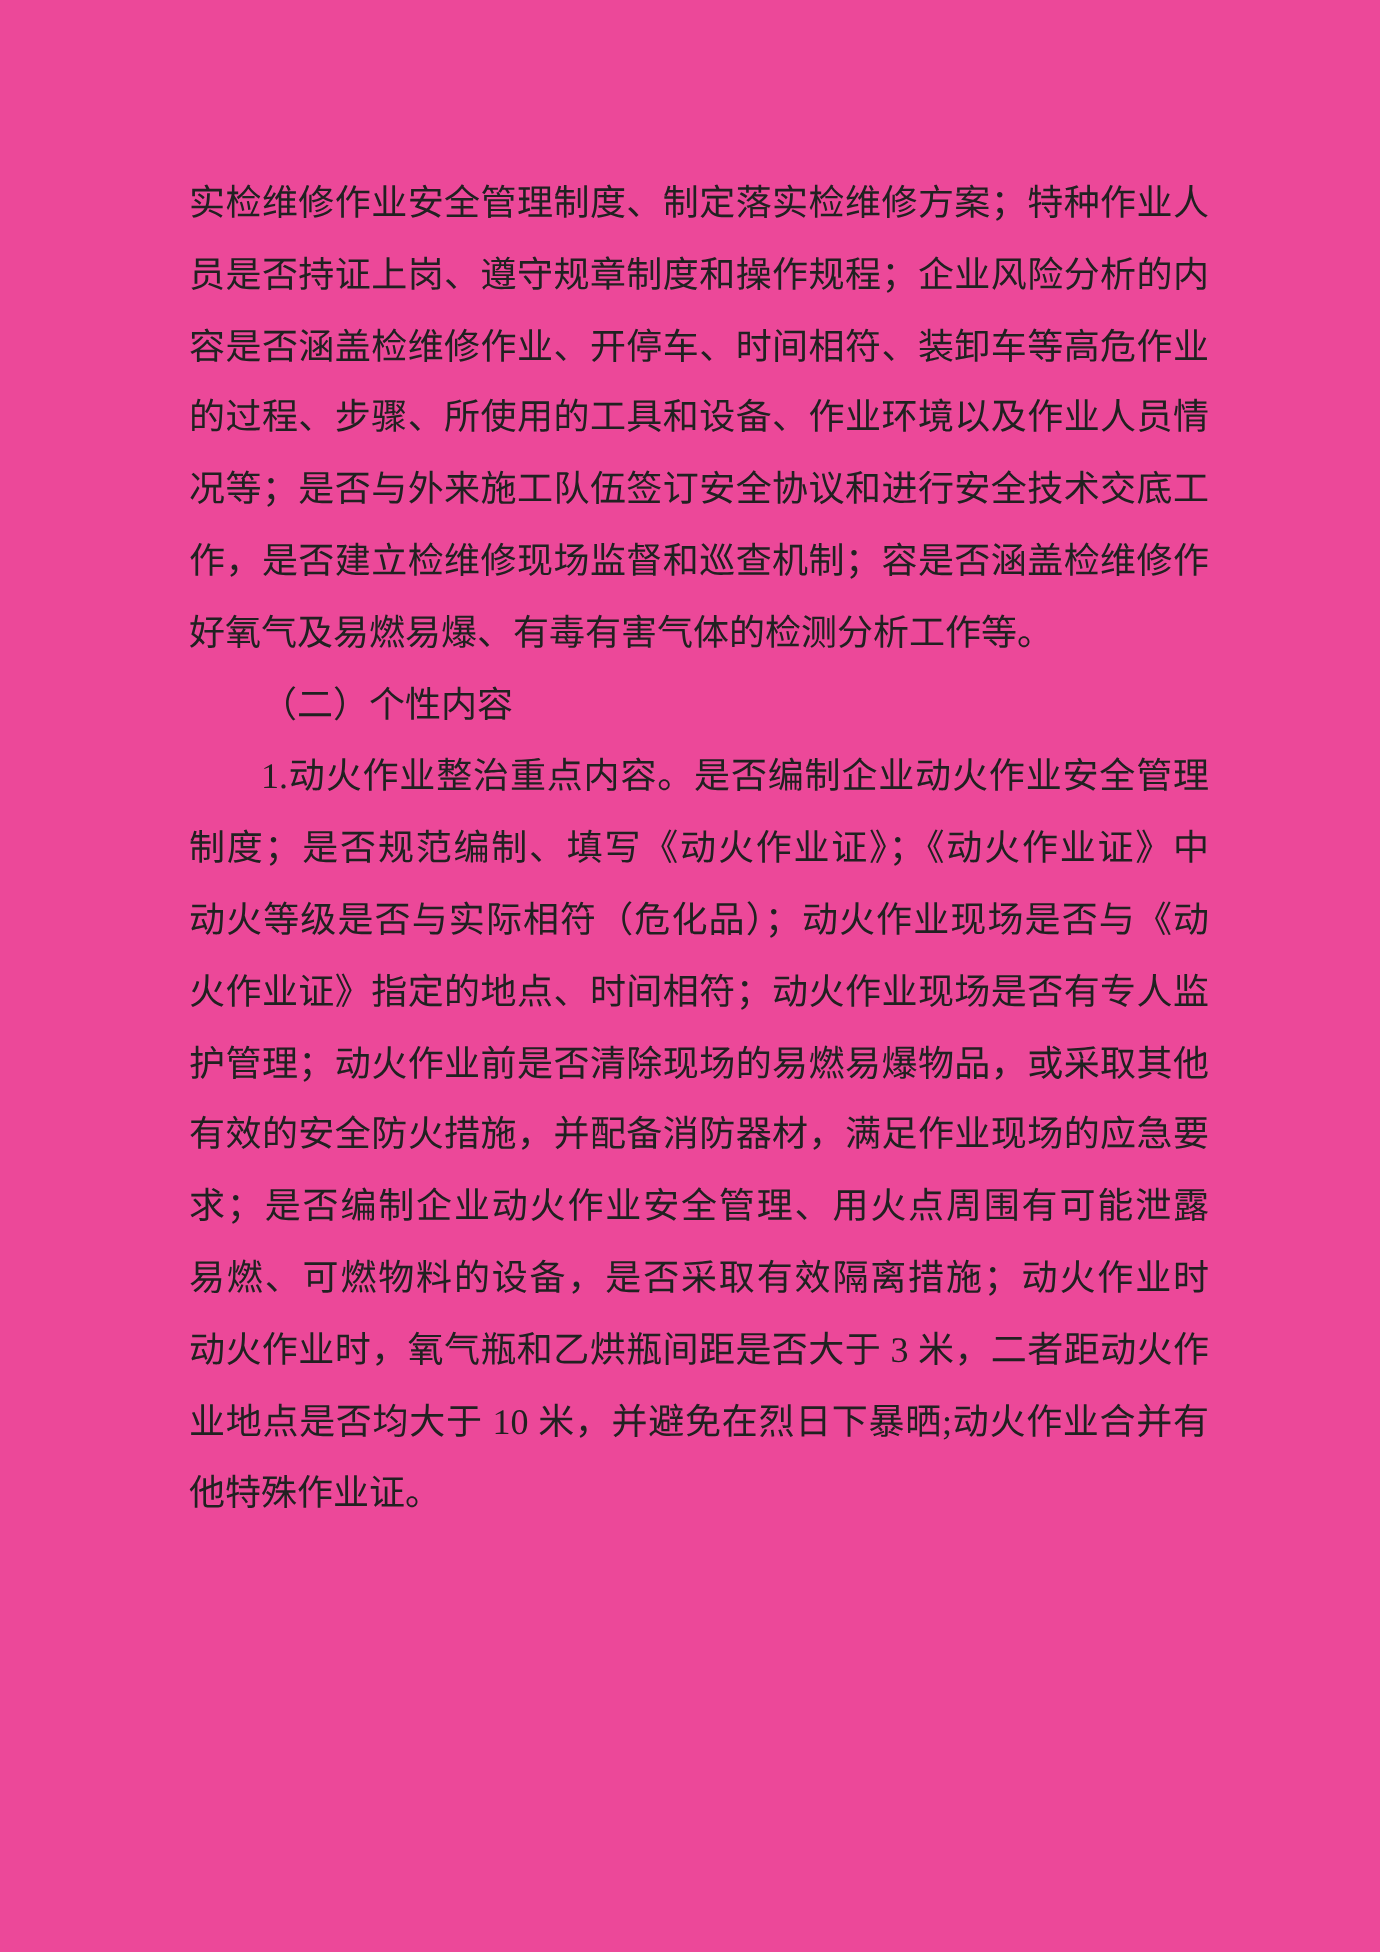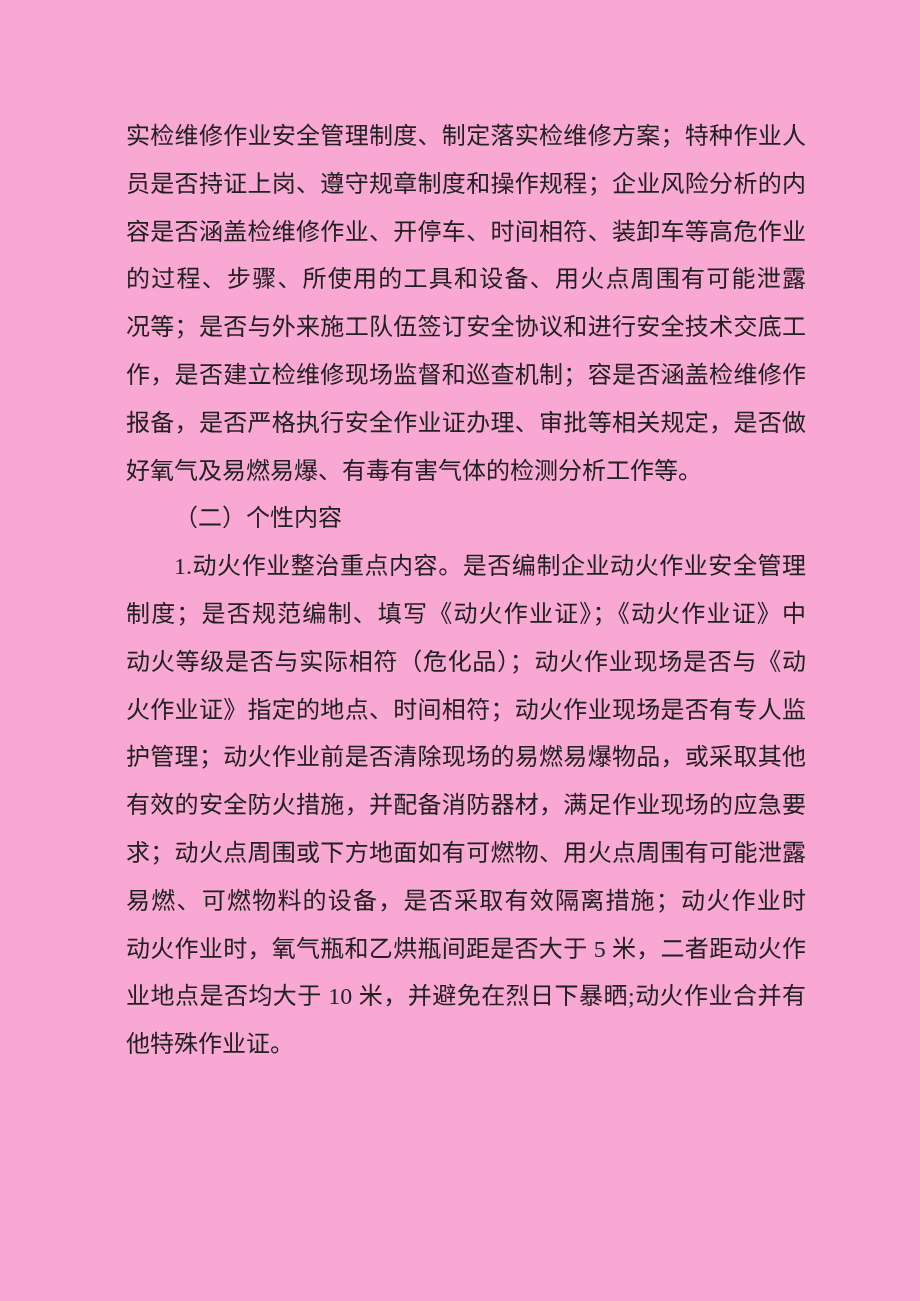--- a/index.html
+++ b/index.html
@@ -4,21 +4,21 @@
 <style>
   html, body {
     margin: 0;
     padding: 0;
     background: #ffffff;
   }
   .page {
     position: relative;
     width: 920px;
     height: 1301px;
-    background: #f9a8d4;
+    background: #ec4899;
     overflow: hidden;
     font-family: "Liberation Serif", "DejaVu Serif", serif;
     color: #212121;
   }
   .text-block {
     position: absolute;
     left: 126px;
     top: 113px;
     width: 680px;
   }
@@ -45,39 +45,38 @@
 </head>
 <body>
 
 <div class="page">
   <div class="text-block">
 
     <div class="para">
       <div class="ln">实检维修作业安全管理制度、制定落实检维修方案；特种作业人</div>
       <div class="ln">员是否持证上岗、遵守规章制度和操作规程；企业风险分析的内</div>
       <div class="ln">容是否涵盖检维修作业、开停车、时间相符、装卸车等高危作业</div>
-      <div class="ln">的过程、步骤、所使用的工具和设备、用火点周围有可能泄露</div>
+      <div class="ln">的过程、步骤、所使用的工具和设备、作业环境以及作业人员情</div>
       <div class="ln">况等；是否与外来施工队伍签订安全协议和进行安全技术交底工</div>
       <div class="ln">作，是否建立检维修现场监督和巡查机制；容是否涵盖检维修作业</div>
-      <div class="ln">报备，是否严格执行安全作业证办理、审批等相关规定，是否做</div>
       <div class="ln end">好氧气及易燃易爆、有毒有害气体的检测分析工作等。</div>
     </div>
 
     <div class="para">
       <div class="ln indent end">（二）个性内容</div>
     </div>
 
     <div class="para">
       <div class="ln indent">1.动火作业整治重点内容。是否编制企业动火作业安全管理</div>
       <div class="ln">制度；是否规范编制、填写《动火作业证》；《动火作业证》中</div>
       <div class="ln">动火等级是否与实际相符（危化品）；动火作业现场是否与《动</div>
       <div class="ln">火作业证》指定的地点、时间相符；动火作业现场是否有专人监</div>
       <div class="ln">护管理；动火作业前是否清除现场的易燃易爆物品，或采取其他</div>
       <div class="ln">有效的安全防火措施，并配备消防器材，满足作业现场的应急要</div>
-      <div class="ln">求；动火点周围或下方地面如有可燃物、用火点周围有可能泄露</div>
+      <div class="ln">求；是否编制企业动火作业安全管理、用火点周围有可能泄露</div>
       <div class="ln">易燃、可燃物料的设备，是否采取有效隔离措施；动火作业时（含</div>
-      <div class="ln">动火作业时，氧气瓶和乙烘瓶间距是否大于 5 米，二者距动火作</div>
+      <div class="ln">动火作业时，氧气瓶和乙烘瓶间距是否大于 3 米，二者距动火作</div>
       <div class="ln">业地点是否均大于 10 米，并避免在烈日下暴晒;动火作业合并有</div>
       <div class="ln end">他特殊作业证。</div>
     </div>
 
   </div>
 </div>
 
 </body></html>

